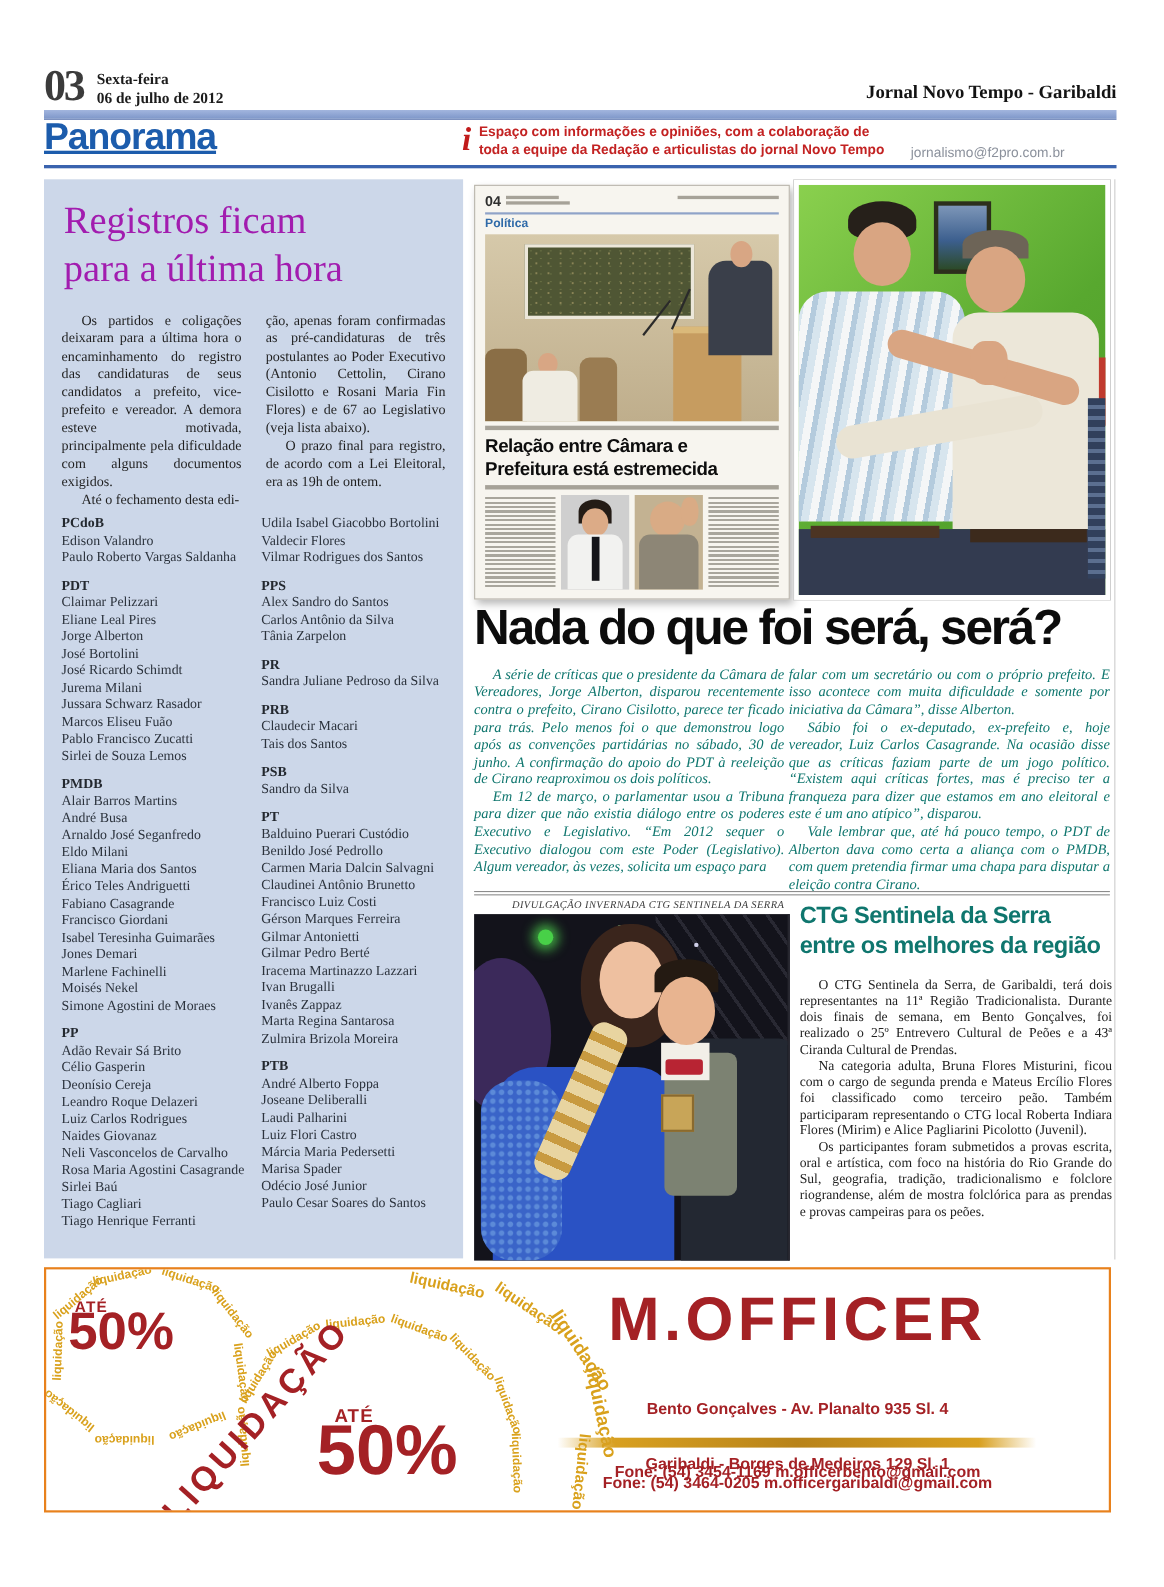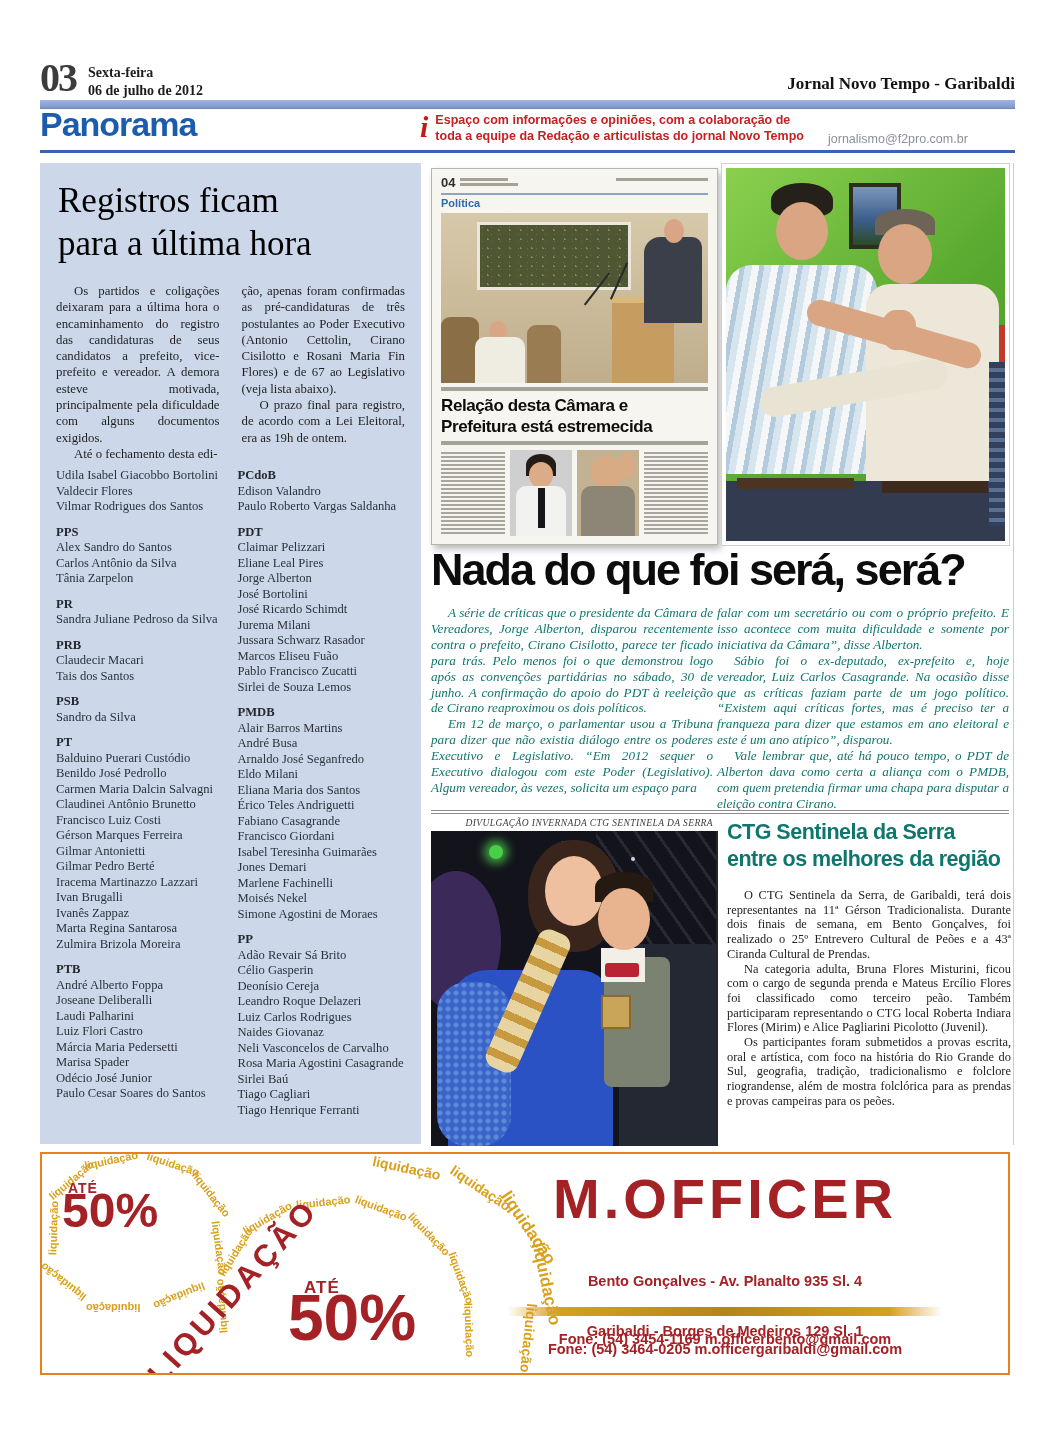--- a/index.html
+++ b/index.html
@@ -5,32 +5,32 @@
   html,body{margin:0;padding:0;}
   body{position:relative;width:1058px;height:1443px;background:#ffffff;
        font-family:"Liberation Serif",serif;color:#1e1e1e;overflow:hidden;}
   .abs{position:absolute;}
 
   
   .page-number{left:40px;top:58px;font:700 40px/40px "Liberation Serif",serif;color:#3b3b3b;letter-spacing:-2px;}
   .daydate{left:88px;top:64px;font:700 14px/18px "Liberation Serif",serif;color:#1c1c1c;}
   .masthead{left:640px;top:74px;width:375px;text-align:right;font:700 17px "Liberation Serif",serif;color:#131313;}
   .band{left:40px;top:100px;width:975px;height:8px;background:linear-gradient(#a2b5de,#7e97c9);border-bottom:1px solid #6f86b8;}
-  .section-title{left:40px;top:106px;font:700 34px/36px "Liberation Sans",sans-serif;color:#1c5cac;letter-spacing:-1px;}
+  .section-title{left:40px;top:106px;font:700 34px/36px "Liberation Sans",sans-serif;color:#1c5cac;letter-spacing:-1px;text-decoration:underline;}
   .info-block{left:420px;top:112px;display:flex;align-items:flex-start;}
   .info-icon{font:italic 700 30px/30px "Liberation Serif",serif;color:#c11b1b;margin-right:7px;}
   .info-lines{font:700 12.5px/16px "Liberation Sans",sans-serif;color:#c32222;}
   .email{left:828px;top:132px;font:12.5px "Liberation Sans",sans-serif;color:#8b919c;}
   .blue-rule{left:40px;top:150px;width:975px;height:3px;background:#3a63ae;}
   .scan-edge{left:1013px;top:163px;width:1px;height:982px;background:#cccccc;}
 
   
   .left-box{left:40px;top:163px;width:381px;height:981px;background:#ccd7e9;
             box-sizing:border-box;padding:12px 16px 0 16px;}
-  .lead-title{font:400 35px/43px "Liberation Serif",serif;color:#000000;margin:4px 0 18px 2px;}
+  .lead-title{font:400 35px/43px "Liberation Serif",serif;color:#a21caf;margin:4px 0 18px 2px;}
   .lead-cols{display:flex;gap:22px;}
   .lead-col{width:168px;}
   .lead-col p{margin:0;font-size:12.8px;line-height:16.3px;text-align:justify;text-indent:18px;color:#1f1f1f;}
   .cont p:first-child{text-indent:0;}
   .cand-heading{margin-top:16px;font:700 19px/24px "Liberation Sans",sans-serif;letter-spacing:-0.5px;color:#121212;}
   .cand-cols{display:flex;gap:14px;margin-top:6px;}
   .cand-col{width:172px;font-size:12.6px;line-height:15.5px;color:#2b323c;}
   .party-group{margin-bottom:10px;}
   .party-name{font-weight:700;color:#23282f;}
 
@@ -179,20 +179,70 @@
         <p>Até o fechamento desta edi-</p>
       </div>
     <div class="lead-col cont">
         <p>ção, apenas foram confirmadas as pré-candidaturas de três postulantes ao Poder Executivo (Antonio Cettolin, Cirano Cisilotto e Rosani Maria Fin Flores) e de 67 ao Legislativo (veja lista abaixo).</p>
         <p>O prazo final para registro, de acordo com a Lei Eleitoral, era as 19h de ontem.</p>
       </div>
   </div>
   <div class="cand-cols">
     <div class="cand-col">
         <div class="party-group">
+          <div class="party-name">PCdoB</div>
+          <div>Edison Valandro</div>
+          <div>Paulo Roberto Vargas Saldanha</div>
+        </div>
+        <div class="party-group">
+          <div class="party-name">PDT</div>
+          <div>Claimar Pelizzari</div>
+          <div>Eliane Leal Pires</div>
+          <div>Jorge Alberton</div>
+          <div>José Bortolini</div>
+          <div>José Ricardo Schimdt</div>
+          <div>Jurema Milani</div>
+          <div>Jussara Schwarz Rasador</div>
+          <div>Marcos Eliseu Fuão</div>
+          <div>Pablo Francisco Zucatti</div>
+          <div>Sirlei de Souza Lemos</div>
+        </div>
+        <div class="party-group">
+          <div class="party-name">PMDB</div>
+          <div>Alair Barros Martins</div>
+          <div>André Busa</div>
+          <div>Arnaldo José Seganfredo</div>
+          <div>Eldo Milani</div>
+          <div>Eliana Maria dos Santos</div>
+          <div>Érico Teles Andriguetti</div>
+          <div>Fabiano Casagrande</div>
+          <div>Francisco Giordani</div>
+          <div>Isabel Teresinha Guimarães</div>
+          <div>Jones Demari</div>
+          <div>Marlene Fachinelli</div>
+          <div>Moisés Nekel</div>
+          <div>Simone Agostini de Moraes</div>
+        </div>
+        <div class="party-group">
+          <div class="party-name">PP</div>
+          <div>Adão Revair Sá Brito</div>
+          <div>Célio Gasperin</div>
+          <div>Deonísio Cereja</div>
+          <div>Leandro Roque Delazeri</div>
+          <div>Luiz Carlos Rodrigues</div>
+          <div>Naides Giovanaz</div>
+          <div>Neli Vasconcelos de Carvalho</div>
+          <div>Rosa Maria Agostini Casagrande</div>
+          <div>Sirlei Baú</div>
+          <div>Tiago Cagliari</div>
+          <div>Tiago Henrique Ferranti</div>
+        </div>
+      </div>
+    <div class="cand-col">
+        <div class="party-group">
           <div>Udila Isabel Giacobbo Bortolini</div>
           <div>Valdecir Flores</div>
           <div>Vilmar Rodrigues dos Santos</div>
         </div>
         <div class="party-group">
           <div class="party-name">PPS</div>
           <div>Alex Sandro do Santos</div>
           <div>Carlos Antônio da Silva</div>
           <div>Tânia Zarpelon</div>
         </div>
@@ -230,70 +280,20 @@
           <div>André Alberto Foppa</div>
           <div>Joseane Deliberalli</div>
           <div>Laudi Palharini</div>
           <div>Luiz Flori Castro</div>
           <div>Márcia Maria Pedersetti</div>
           <div>Marisa Spader</div>
           <div>Odécio José Junior</div>
           <div>Paulo Cesar Soares do Santos</div>
         </div>
       </div>
-    <div class="cand-col">
-        <div class="party-group">
-          <div class="party-name">PCdoB</div>
-          <div>Edison Valandro</div>
-          <div>Paulo Roberto Vargas Saldanha</div>
-        </div>
-        <div class="party-group">
-          <div class="party-name">PDT</div>
-          <div>Claimar Pelizzari</div>
-          <div>Eliane Leal Pires</div>
-          <div>Jorge Alberton</div>
-          <div>José Bortolini</div>
-          <div>José Ricardo Schimdt</div>
-          <div>Jurema Milani</div>
-          <div>Jussara Schwarz Rasador</div>
-          <div>Marcos Eliseu Fuão</div>
-          <div>Pablo Francisco Zucatti</div>
-          <div>Sirlei de Souza Lemos</div>
-        </div>
-        <div class="party-group">
-          <div class="party-name">PMDB</div>
-          <div>Alair Barros Martins</div>
-          <div>André Busa</div>
-          <div>Arnaldo José Seganfredo</div>
-          <div>Eldo Milani</div>
-          <div>Eliana Maria dos Santos</div>
-          <div>Érico Teles Andriguetti</div>
-          <div>Fabiano Casagrande</div>
-          <div>Francisco Giordani</div>
-          <div>Isabel Teresinha Guimarães</div>
-          <div>Jones Demari</div>
-          <div>Marlene Fachinelli</div>
-          <div>Moisés Nekel</div>
-          <div>Simone Agostini de Moraes</div>
-        </div>
-        <div class="party-group">
-          <div class="party-name">PP</div>
-          <div>Adão Revair Sá Brito</div>
-          <div>Célio Gasperin</div>
-          <div>Deonísio Cereja</div>
-          <div>Leandro Roque Delazeri</div>
-          <div>Luiz Carlos Rodrigues</div>
-          <div>Naides Giovanaz</div>
-          <div>Neli Vasconcelos de Carvalho</div>
-          <div>Rosa Maria Agostini Casagrande</div>
-          <div>Sirlei Baú</div>
-          <div>Tiago Cagliari</div>
-          <div>Tiago Henrique Ferranti</div>
-        </div>
-      </div>
   </div>
 </div>
 
 <div class="abs inset-page">
   <div class="ip-top">
     <div style="display:flex;gap:5px;">
       <span class="ip-num">04</span>
       <span>
           <span class="tline" style="display:block;width:48px;"></span>
           <span class="tline" style="display:block;width:58px;"></span>
@@ -310,21 +310,21 @@
     <div class="ip-seated-head"></div>
     <div class="ip-seated"></div>
     <div class="ip-podium"></div>
     <div class="ip-speaker"></div>
     <div class="ip-speaker-head"></div>
     <div class="ip-mic" style="right:88px;top:48px;transform:rotate(24deg);"></div>
     <div class="ip-mic" style="right:110px;top:56px;transform:rotate(38deg);"></div>
   </div>
   <div class="tline" style="width:100%;height:4px;margin:4px 0 0;"></div>
   <div class="ip-headline">
-    <span>Relação desta Câmara e</span><br>
+    <span>Relação entre Câmara e</span><br>
     <span>Prefeitura está estremecida</span>
   </div>
   <div class="tline" style="width:100%;height:4px;margin:4px 0 0;"></div>
   <div class="ip-body">
     <div class="ip-textcol"></div>
     <div class="ip-portrait ip-p1">
       <div class="ip-hair"></div>
         <div class="ip-face"></div>
         <div class="ip-shirt"></div>
         <div class="ip-tie"></div>
@@ -389,21 +389,21 @@
   <div class="ctg-bow"></div>
   <div class="ctg-hair-m"></div>
   <div class="ctg-face-m"></div>
   <div class="ctg-badge"></div>
 </div>
 <div class="abs ctg-title">
   <span>CTG Sentinela da Serra</span><br>
   <span>entre os melhores da região</span>
 </div>
 <div class="abs ctg-body">
-    <p>O CTG Sentinela da Serra, de Garibaldi, terá dois representantes na 11ª Gérson Tradicionalista. Durante dois finais de semana, em Bento Gonçalves, foi realizado o 25º Entrevero Cultural de Peões e a 43ª Ciranda Cultural de Prendas.</p>
+    <p>O CTG Sentinela da Serra, de Garibaldi, terá dois representantes na 11ª Região Tradicionalista. Durante dois finais de semana, em Bento Gonçalves, foi realizado o 25º Entrevero Cultural de Peões e a 43ª Ciranda Cultural de Prendas.</p>
     <p>Na categoria adulta, Bruna Flores Misturini, ficou com o cargo de segunda prenda e Mateus Ercílio Flores foi classificado como terceiro peão. Também participaram representando o CTG local Roberta Indiara Flores (Mirim) e Alice Pagliarini Picolotto (Juvenil).</p>
     <p>Os participantes foram submetidos a provas escrita, oral e artística, com foco na história do Rio Grande do Sul, geografia, tradição, tradicionalismo e folclore riograndense, além de mostra folclórica para as prendas e provas campeiras para os peões.</p>
   </div>
 
 <div class="abs ad-box">
 
   <span class="g" style="left:2px;top:20px;transform:rotate(-40deg);">liquidação</span>
   <span class="g" style="left:42px;top:0px;transform:rotate(-12deg);">liquidação</span>
   <span class="g" style="left:104px;top:4px;transform:rotate(18deg);">liquidação</span>
   <span class="g" style="left:142px;top:34px;transform:rotate(52deg);">liquidação</span>

